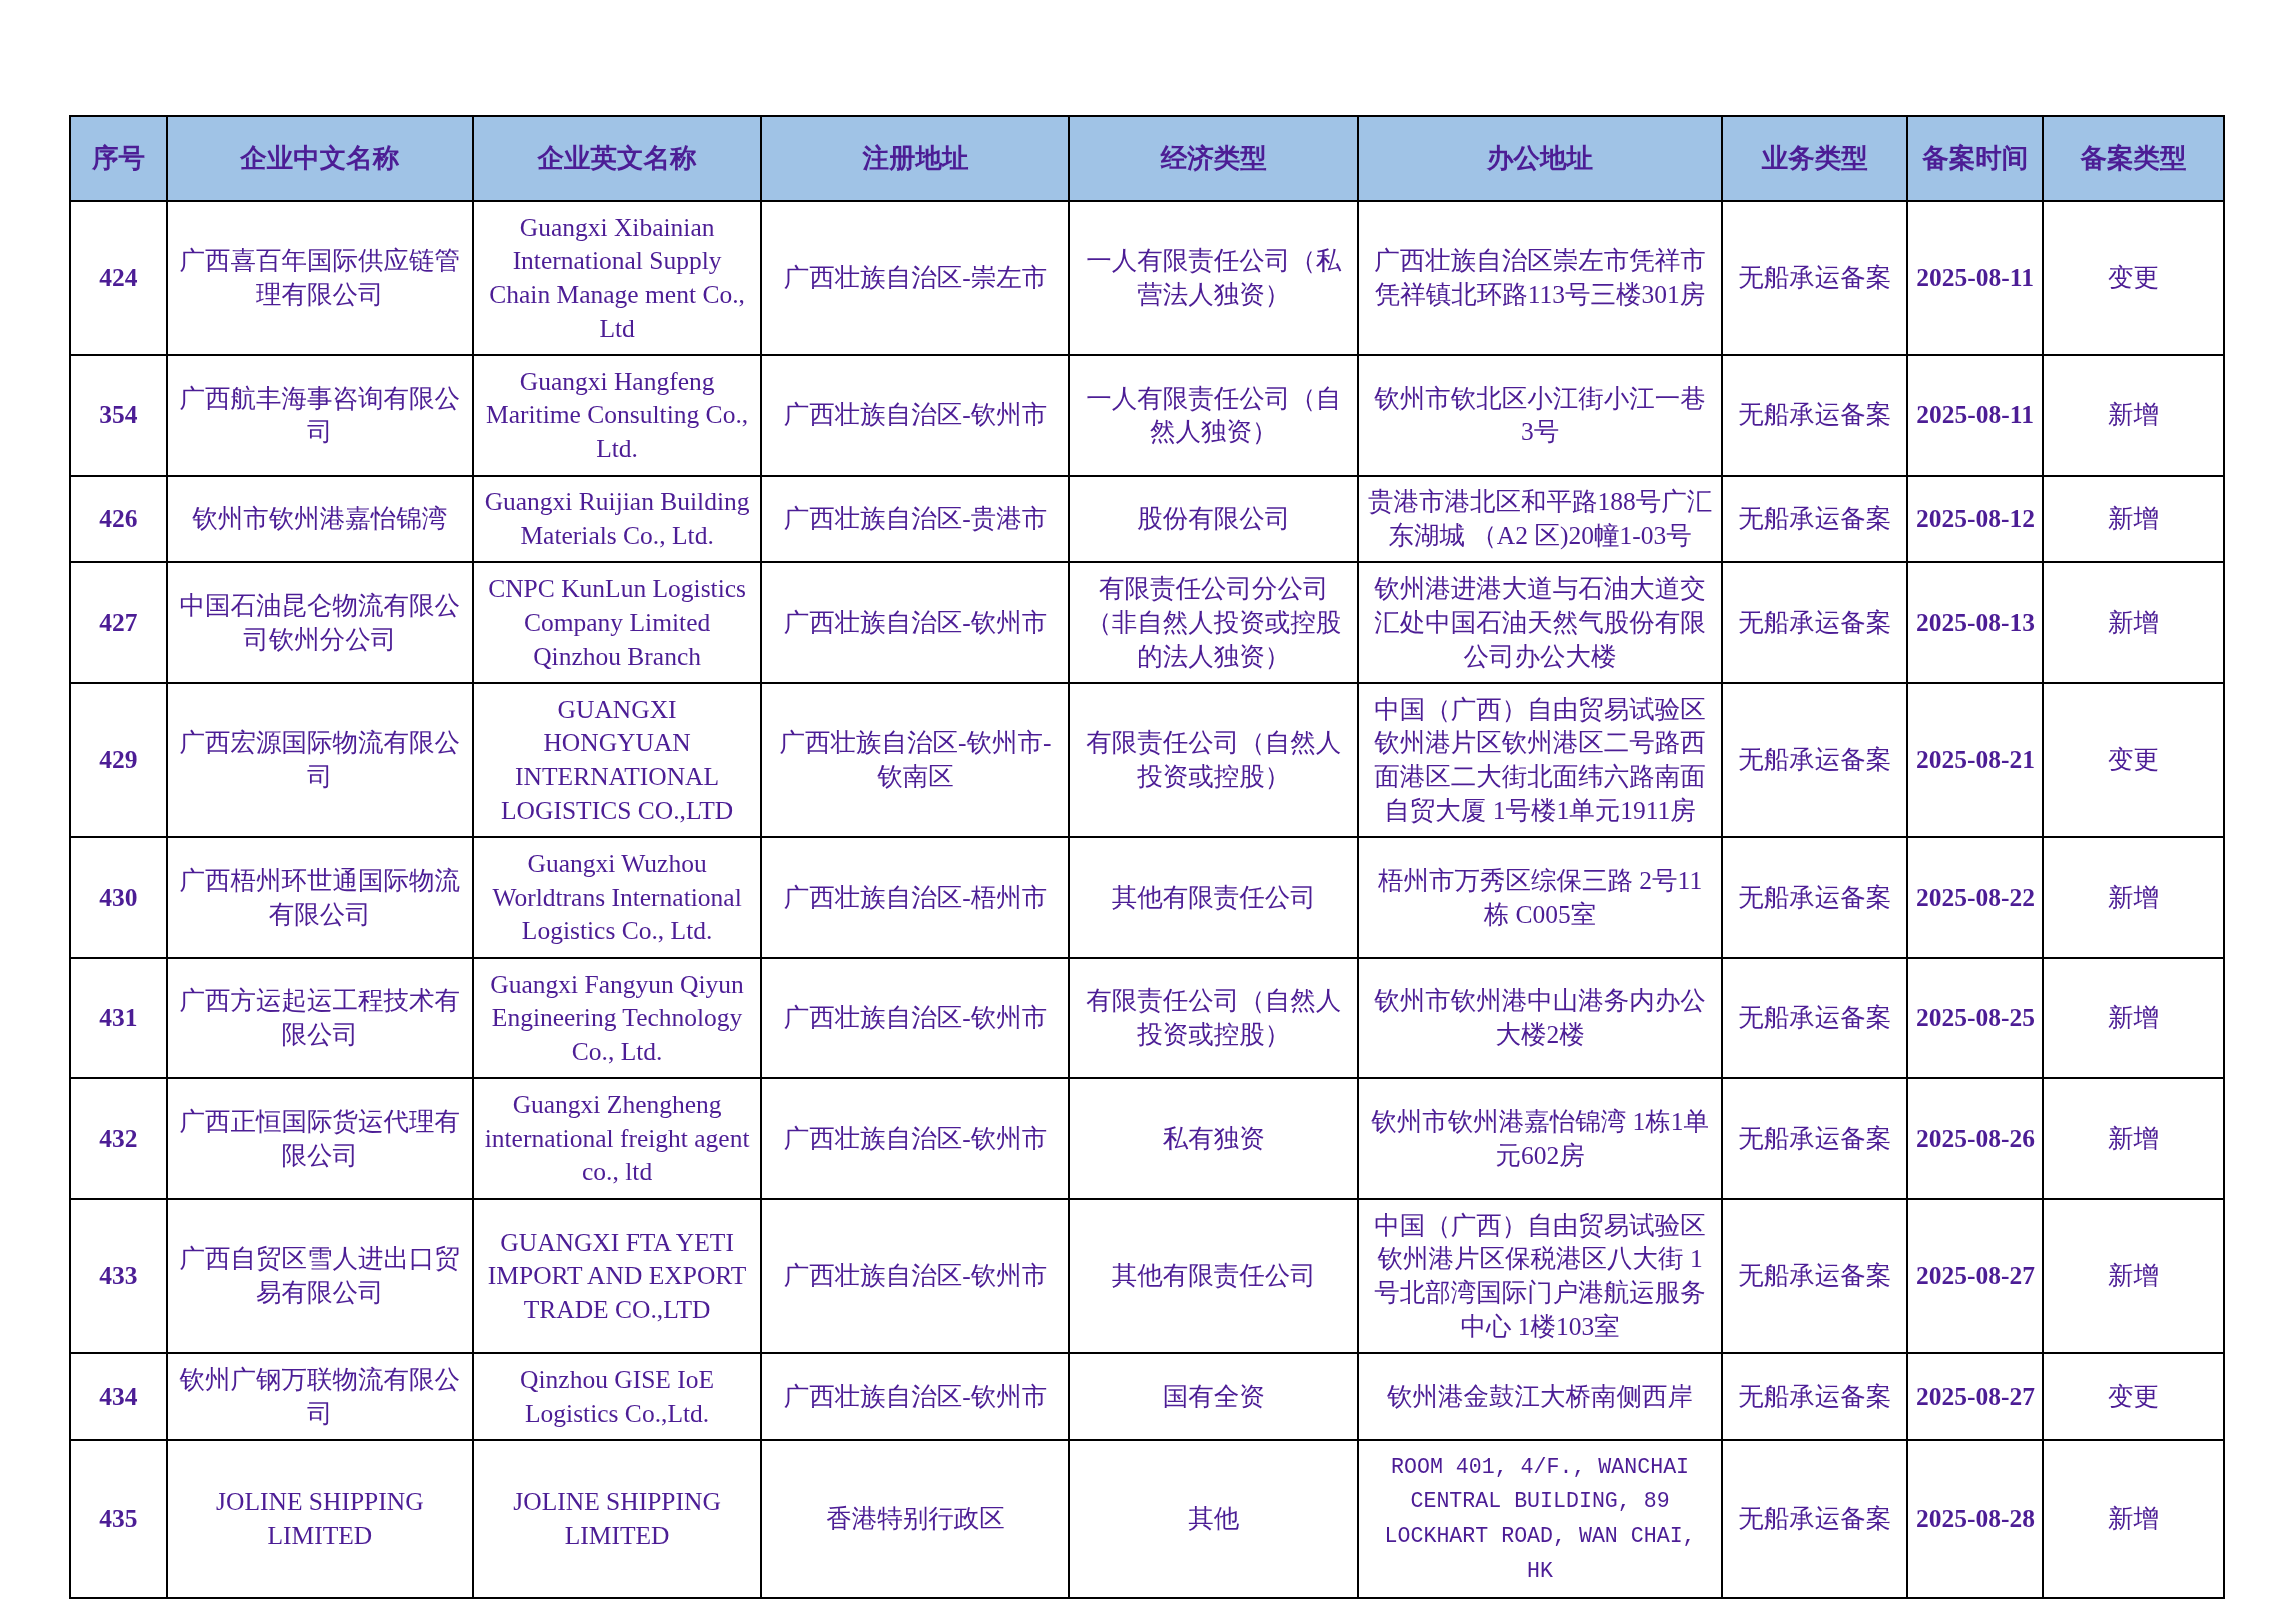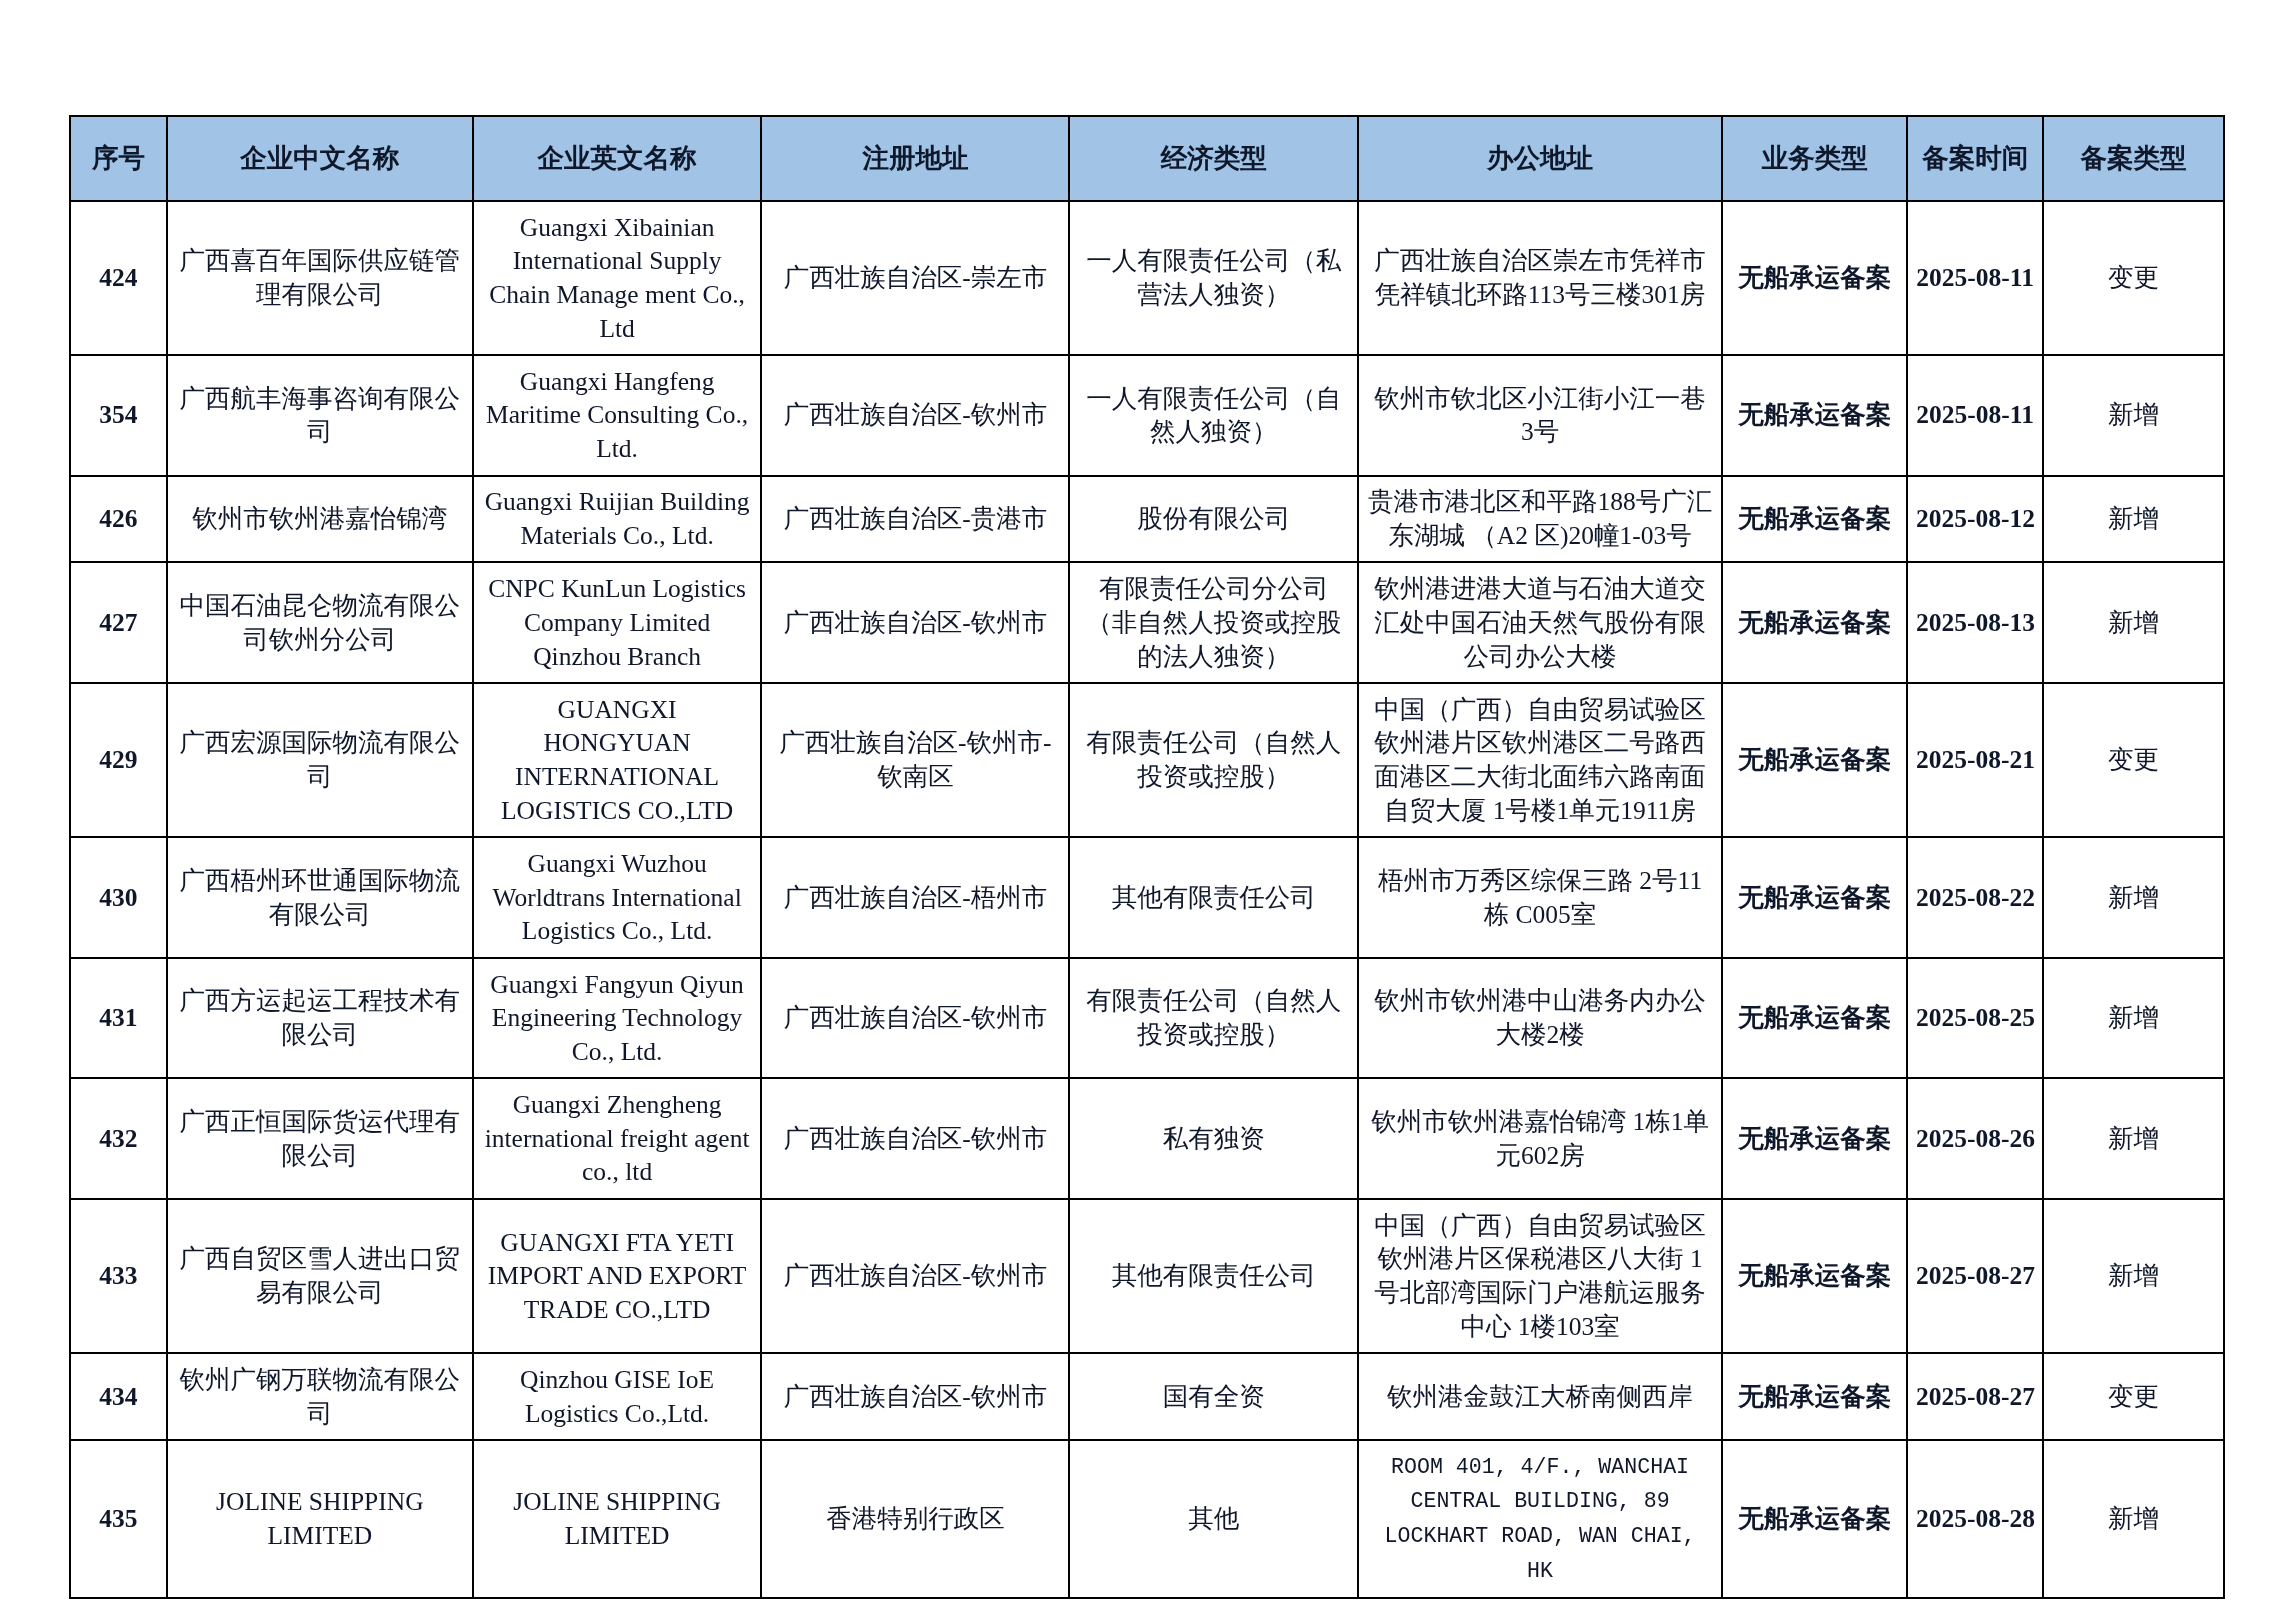--- a/index.html
+++ b/index.html
@@ -7,21 +7,21 @@
     padding: 0;
     background: #ffffff;
   }
   .page {
     position: relative;
     width: 2293px;
     height: 1621px;
     background: #ffffff;
     overflow: hidden;
     font-family: "Liberation Serif", "DejaVu Serif", serif;
-    color: #0f172a;
+    color: #4c1d95;
   }
   table.companies {
     position: absolute;
     left: 69px;
     top: 115px;
     width: 2156px;
     border-collapse: collapse;
     table-layout: fixed;
   }
   table.companies th,
@@ -52,21 +52,21 @@
   .col-filing_date { width: 6.3%; }
   .col-filing_type { width: 8.4%; }
   td.col-no,
   td.col-filing_date {
     white-space: nowrap;
     padding-left: 2px;
     padding-right: 2px;
     font-size: 24.5px;
     font-weight: bold;
   }
-  td.col-biz_type { white-space: nowrap; font-size: 24.5px; font-weight: bold; }
+  td.col-biz_type { white-space: nowrap; font-size: 24.5px; }
   tbody tr:last-child td.col-office_addr {
     font-family: "Liberation Mono", "DejaVu Sans Mono", monospace;
     font-size: 21.6px;
     line-height: 1.6;
   }
 </style>
 </head>
 <body>
 
 <div class="page">

